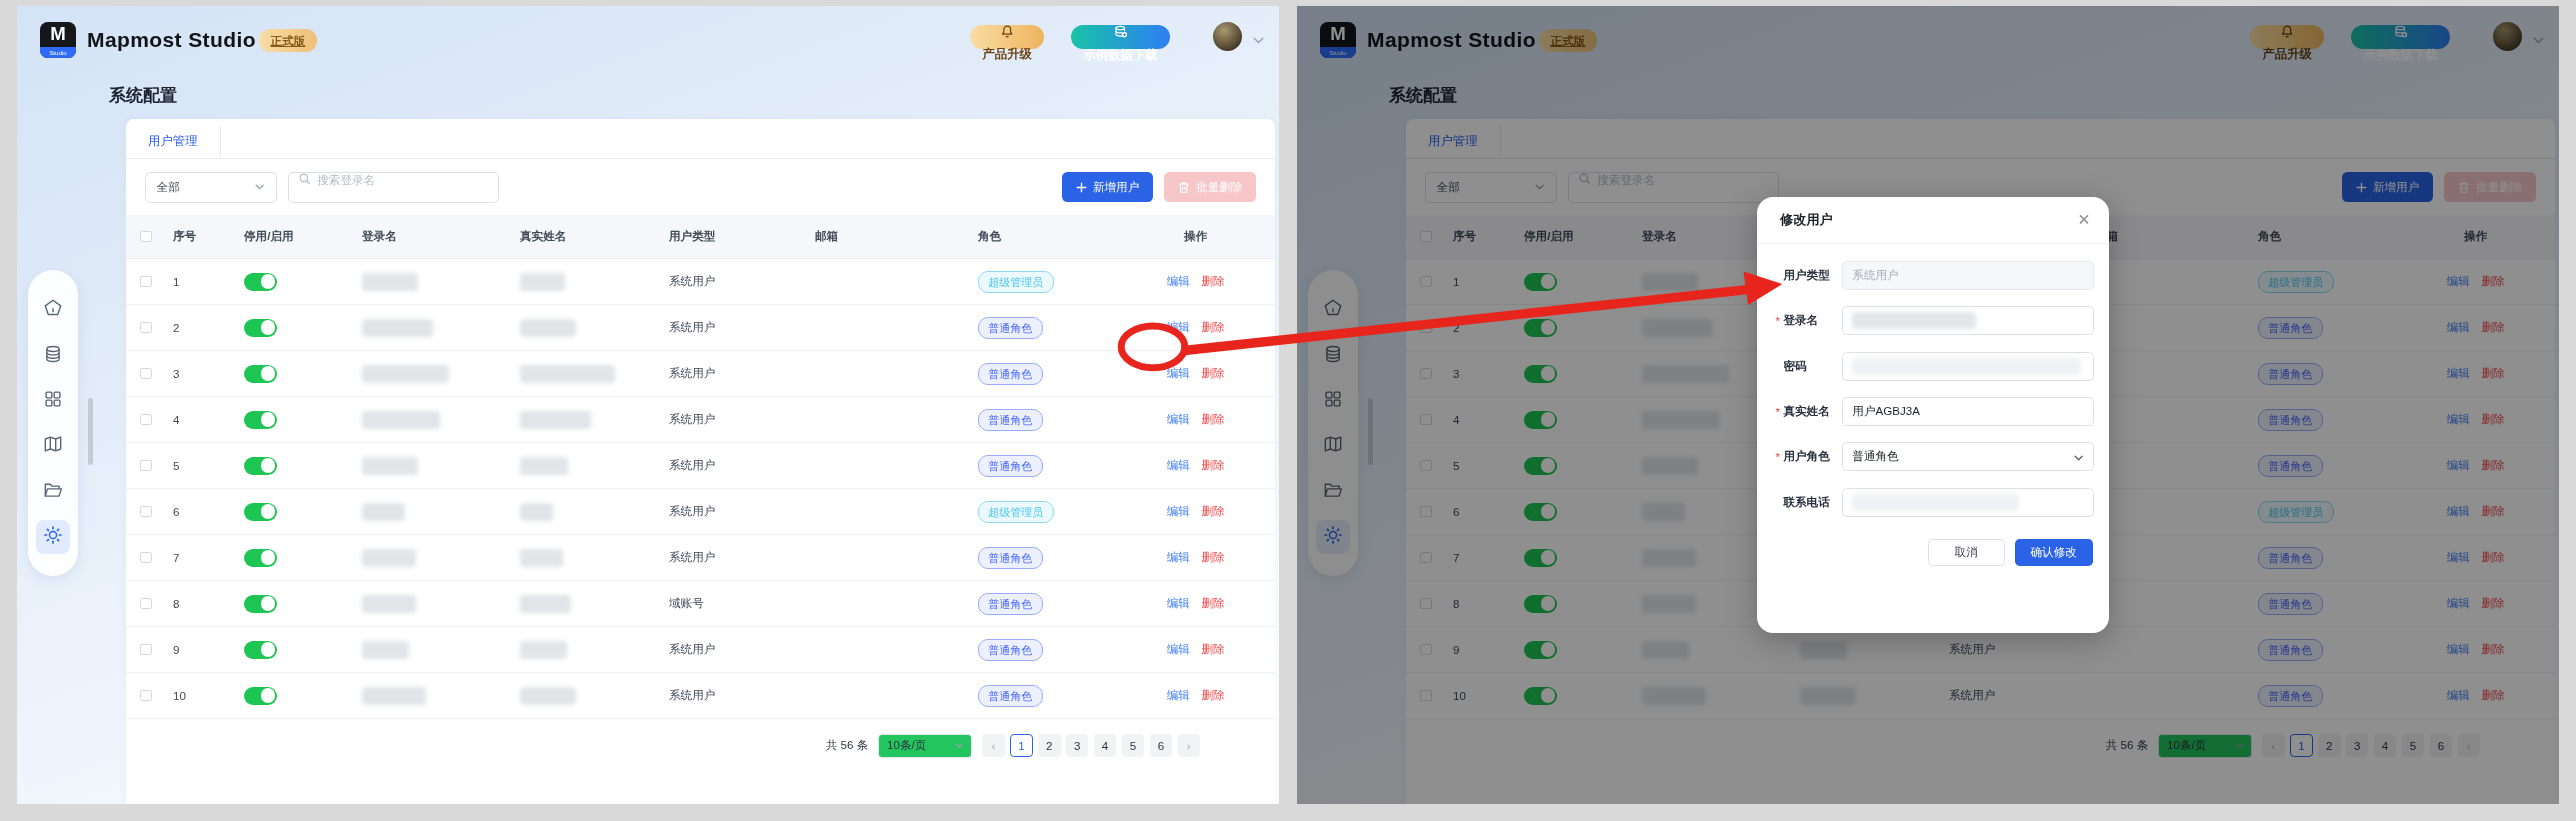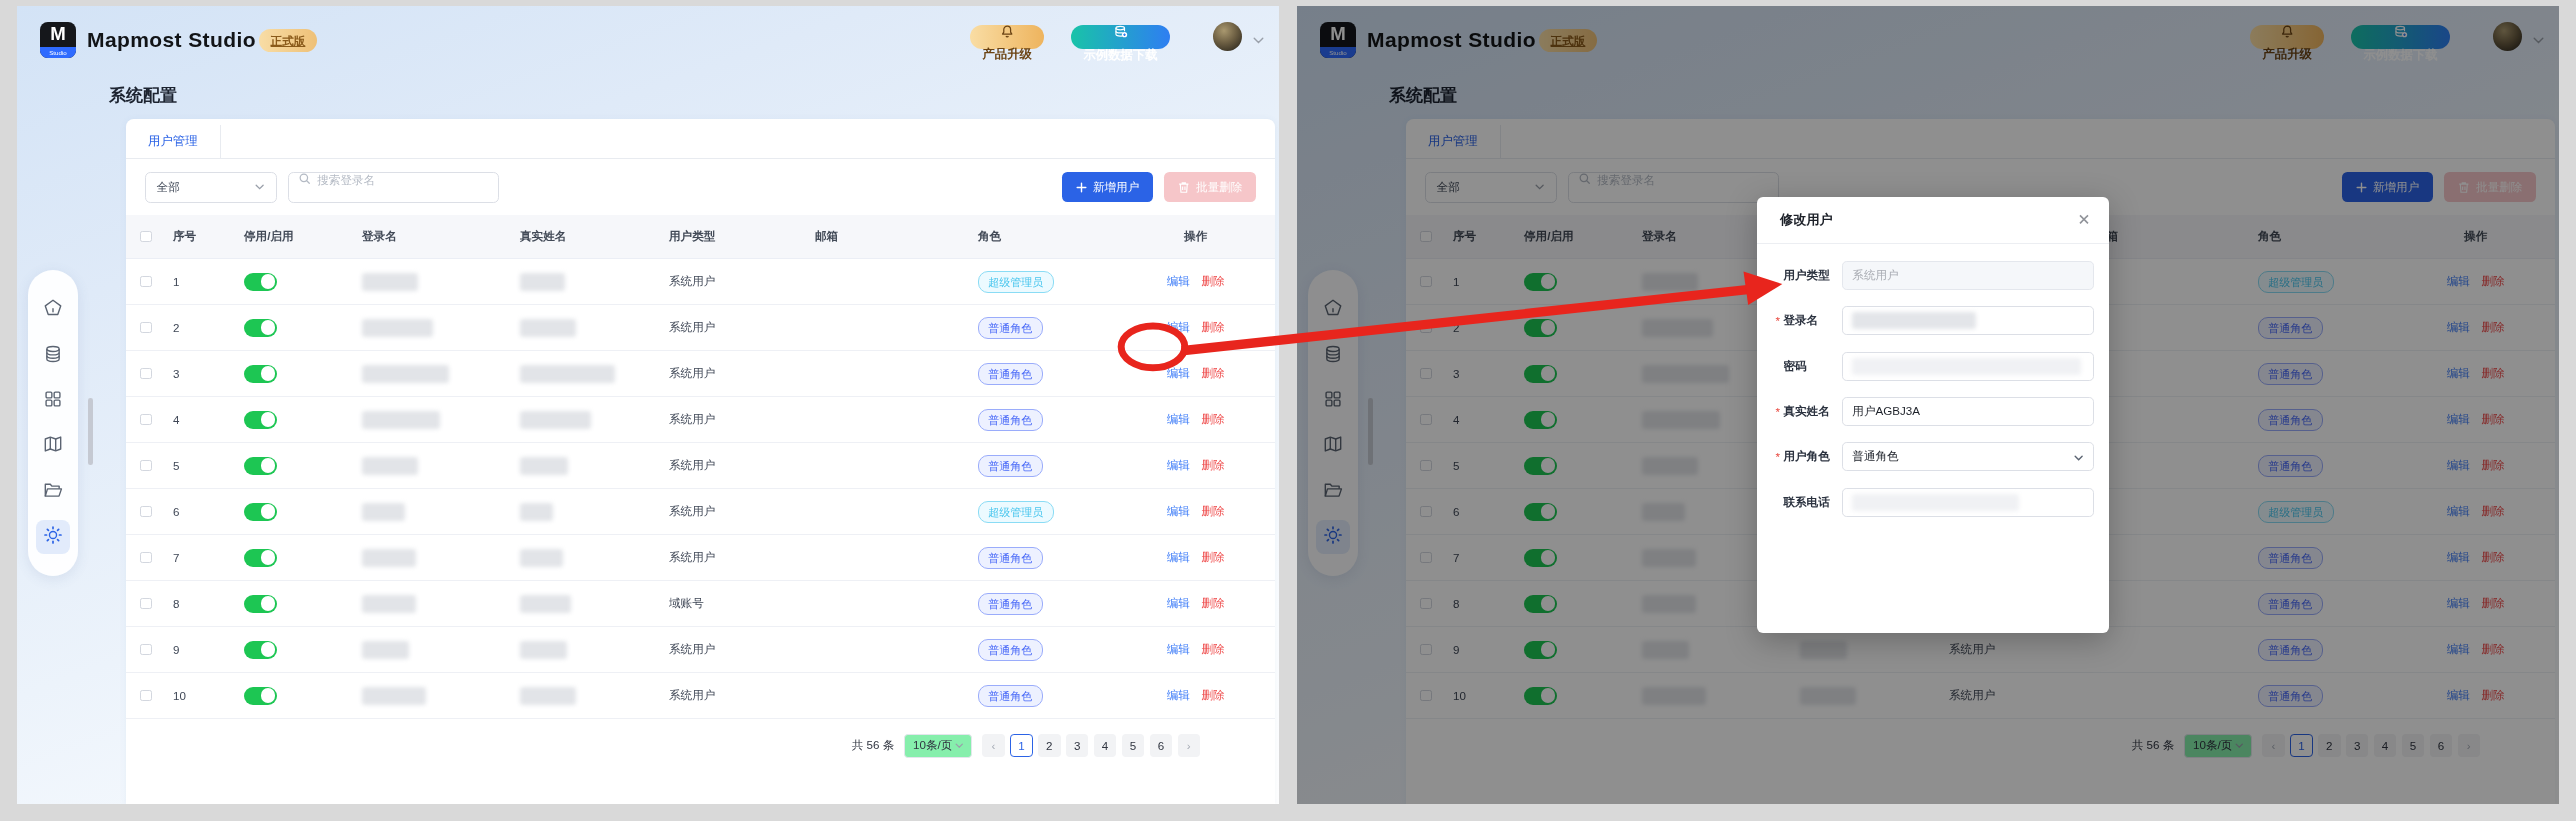--- a/index.html
+++ b/index.html
@@ -71,30 +71,30 @@
   .blur-block{height:18px;border-radius:3.1px;background:#e2e4e8;filter:blur(2.3px);}
   .badge{display:inline-block;padding:3.1px 9.3px;border-radius:10px;font-size:11px;line-height:14px;}
   .badge-normal{color:#4a6af8;background:#edf1ff;border:0.8px solid #9aacfb;}
   .badge-super{color:#49c6ee;background:#ecfaff;border:0.8px solid #8adcf5;}
   .actions{display:flex;gap:11.6px;justify-content:center;}
   .lnk{cursor:pointer;font-size:11.6px;}
   .lnk-edit{color:var(--link);}
   .lnk-del{color:var(--danger);}
   
   .pager{height:53px;display:flex;align-items:center;justify-content:flex-end;gap:10px;padding-right:75px;font-size:11.6px;color:#303540;}
-  .page-size{width:68px;height:24px;border:0.8px solid #e3e6ec;border-radius:3.9px;display:flex;align-items:center;
-             justify-content:space-between;padding:0 7.8px;cursor:pointer;background:#86efac;}
+  .page-size{width:94px;height:24px;border:0.8px solid #e3e6ec;border-radius:3.9px;display:flex;align-items:center;
+             justify-content:space-between;padding:0 7.8px;cursor:pointer;background:#22c55e;}
   .pages{display:flex;gap:5.4px;align-items:center;}
   .pg{min-width:22.5px;height:22.5px;border-radius:3.9px;background:#f2f3f5;display:flex;align-items:center;justify-content:center;
       font-size:11.6px;color:#303540;cursor:pointer;}
   .pg.active{background:#fff;border:0.8px solid var(--blue);color:var(--blue);}
   .pg.nav{color:#a6abb5;}
   
   .dim-overlay{position:absolute;inset:0;background:rgba(0,0,0,.44);z-index:10;}
-  .modal{position:absolute;left:460px;top:191px;width:352px;height:436px;background:#fff;border-radius:6px;z-index:20;
+  .modal{position:absolute;left:460px;top:191px;width:352px;height:436px;background:#fff;border-radius:16px;z-index:20;
          box-shadow:0 7.8px 31px rgba(0,0,0,.25);}
   .modal-head{height:47px;display:flex;align-items:center;justify-content:space-between;padding:0 18.6px 0 23px;
               border-bottom:0.8px solid #eceef2;}
   .modal-title{font-size:13.2px;font-weight:bold;color:#1d2129;}
   .modal-close{font-size:15.5px;color:#909399;cursor:pointer;line-height:1;}
   .modal-body{padding:17px 0 0 0;}
   .field{display:flex;align-items:center;height:29px;margin-bottom:16.3px;position:relative;}
   .field .req{position:absolute;left:18.6px;color:#e8453c;font-size:11.6px;top:7.8px;}
   .field .flabel{position:absolute;left:26.4px;width:56px;font-size:11.6px;color:#2c3340;font-weight:bold;}
   .finput{position:absolute;left:85px;width:252px;height:29px;border:0.8px solid var(--border);border-radius:4.7px;
@@ -529,20 +529,24 @@
               </svg></span>
           </div>
         </div>
         <div class="field">
           <span class="flabel">联系电话</span>
           <div class="finput">
             <div class="fblur light" style="width: 167px;"></div>
           </div>
         </div>
       </div>
+    <div class="modal-foot">
+      <button class="btn-cancel">取消</button>
+      <button class="btn-confirm">确认修改</button>
+    </div>
   </div>
 
   <div class="panel-inner">
     <div class="topbar">
       <div class="logo">
         <div class="m">M</div>
         <div class="strip">Studio</div>
       </div>
       <div class="app-title">Mapmost Studio</div>
       <div class="ver-badge">正式版</div>

